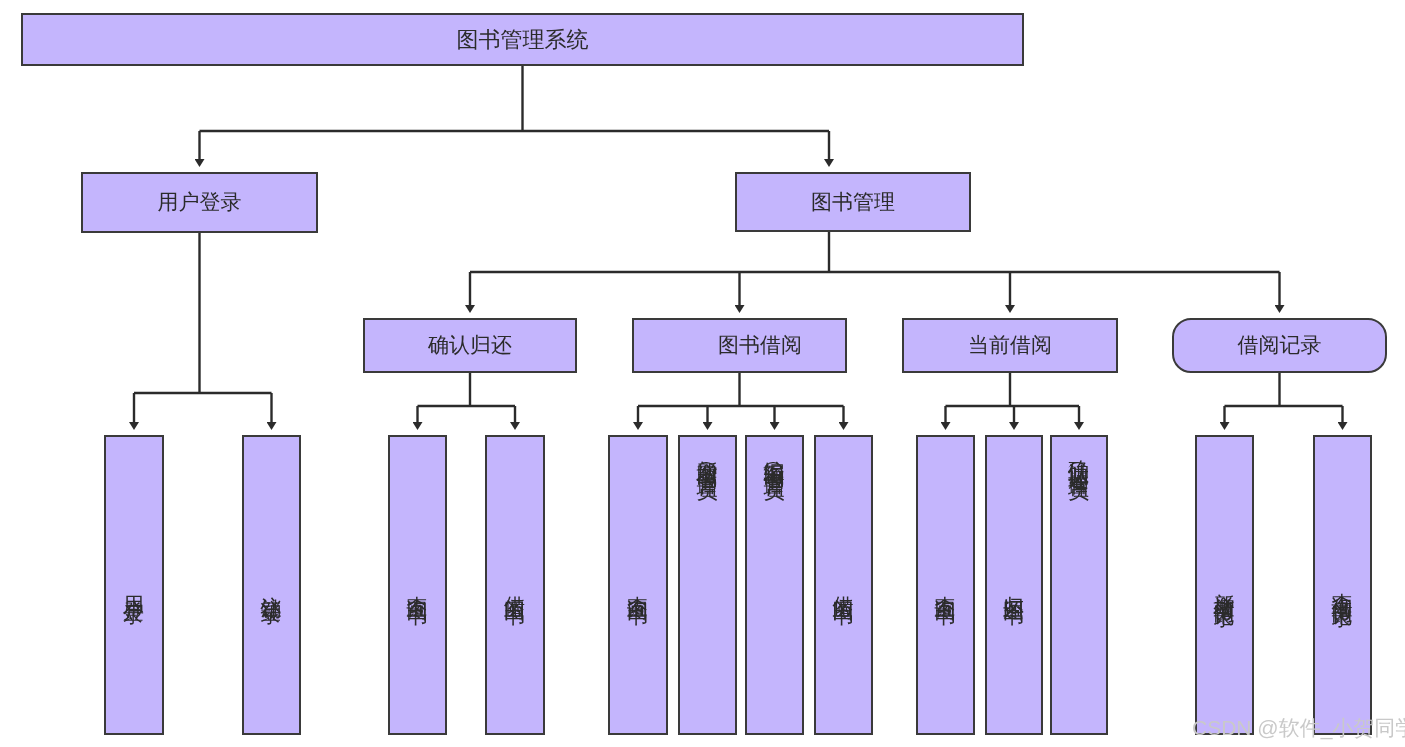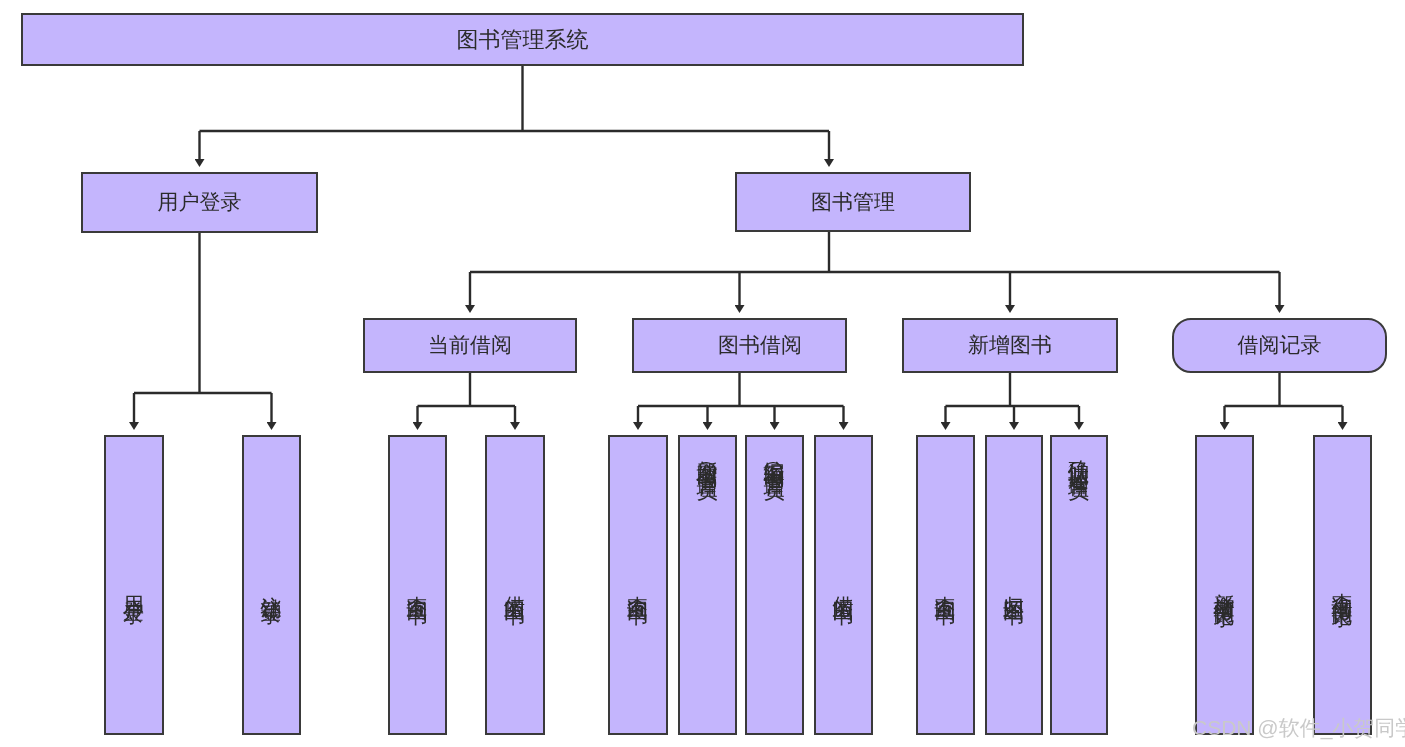--- a/index.html
+++ b/index.html
@@ -126,27 +126,27 @@
       <div class="node h root" style="left: 21px; top: 13px; width: 1003px; height: 53px;">
         <span class="label">图书管理系统</span>
       </div>
       <div class="node h" style="left: 81px; top: 172px; width: 237px; height: 61px;">
         <span class="label">用户登录</span>
       </div>
       <div class="node h" style="left: 711px; top: 172px; width: 236px; height: 60px; margin-left: 24px;">
         <span class="label">图书管理</span>
       </div>
       <div class="node h" style="left: 363px; top: 318px; width: 214px; height: 55px;">
-        <span class="label">当前借阅</span>
+        <span class="label">确认归还</span>
       </div>
       <div class="node h" style="left: 632px; top: 318px; width: 215px; height: 55px; padding-left: 41px;">
         <span class="label">图书借阅</span>
       </div>
       <div class="node h" style="left: 902px; top: 318px; width: 216px; height: 55px;">
-        <span class="label">新增图书</span>
+        <span class="label">当前借阅</span>
       </div>
       <div class="node h" style="left: 1172px; top: 318px; width: 215px; height: 55px; border-radius: 19px;">
         <span class="label">借阅记录</span>
       </div>
       <div class="node v" style="left: 104px; top: 435px; width: 60px; height: 300px;">
         <span class="label">用户登录</span>
       </div>
       <div class="node v" style="left: 242px; top: 435px; width: 59px; height: 300px;">
         <span class="label">注销登录</span>
       </div>

